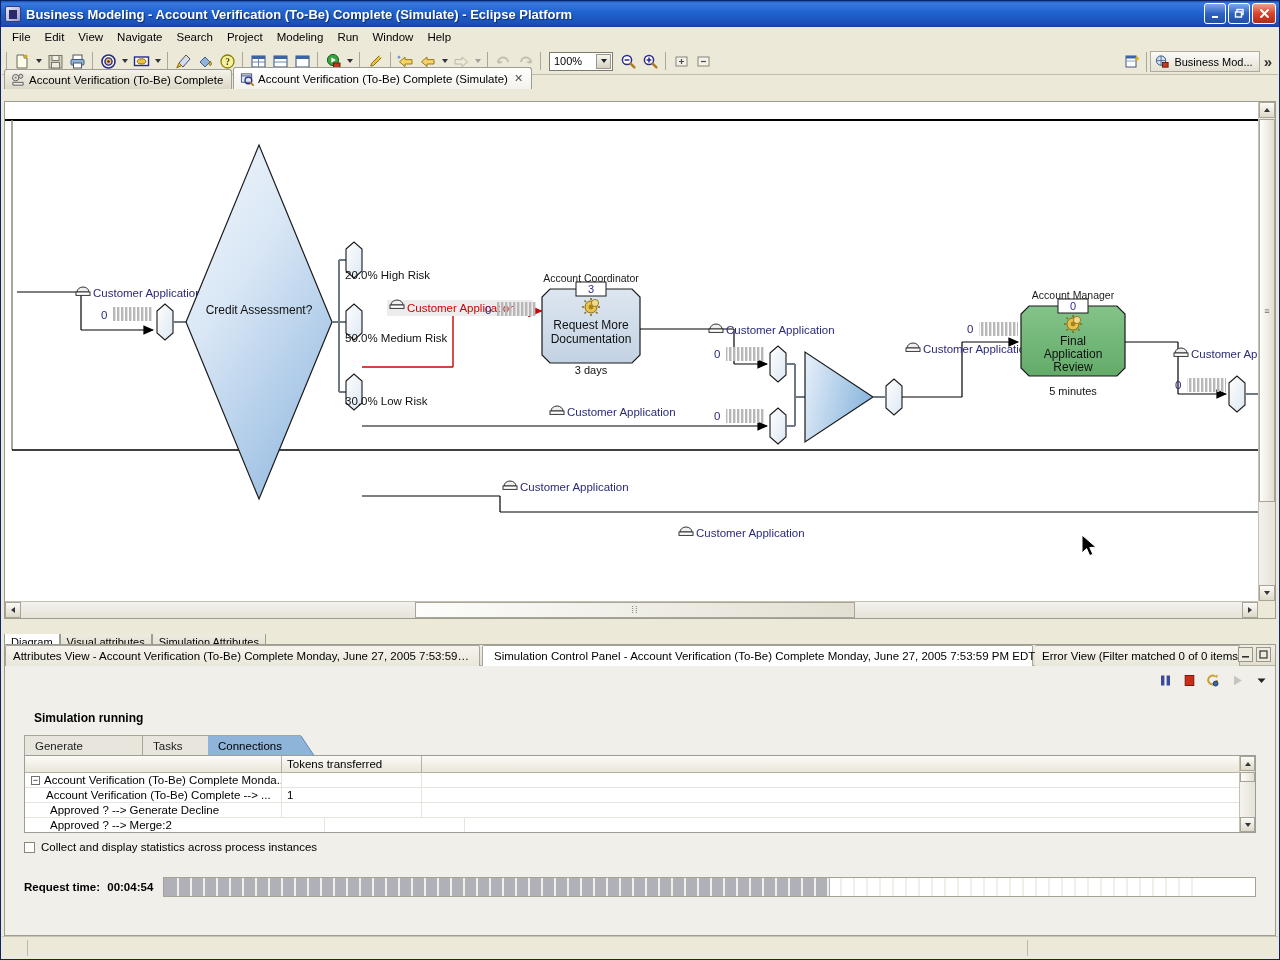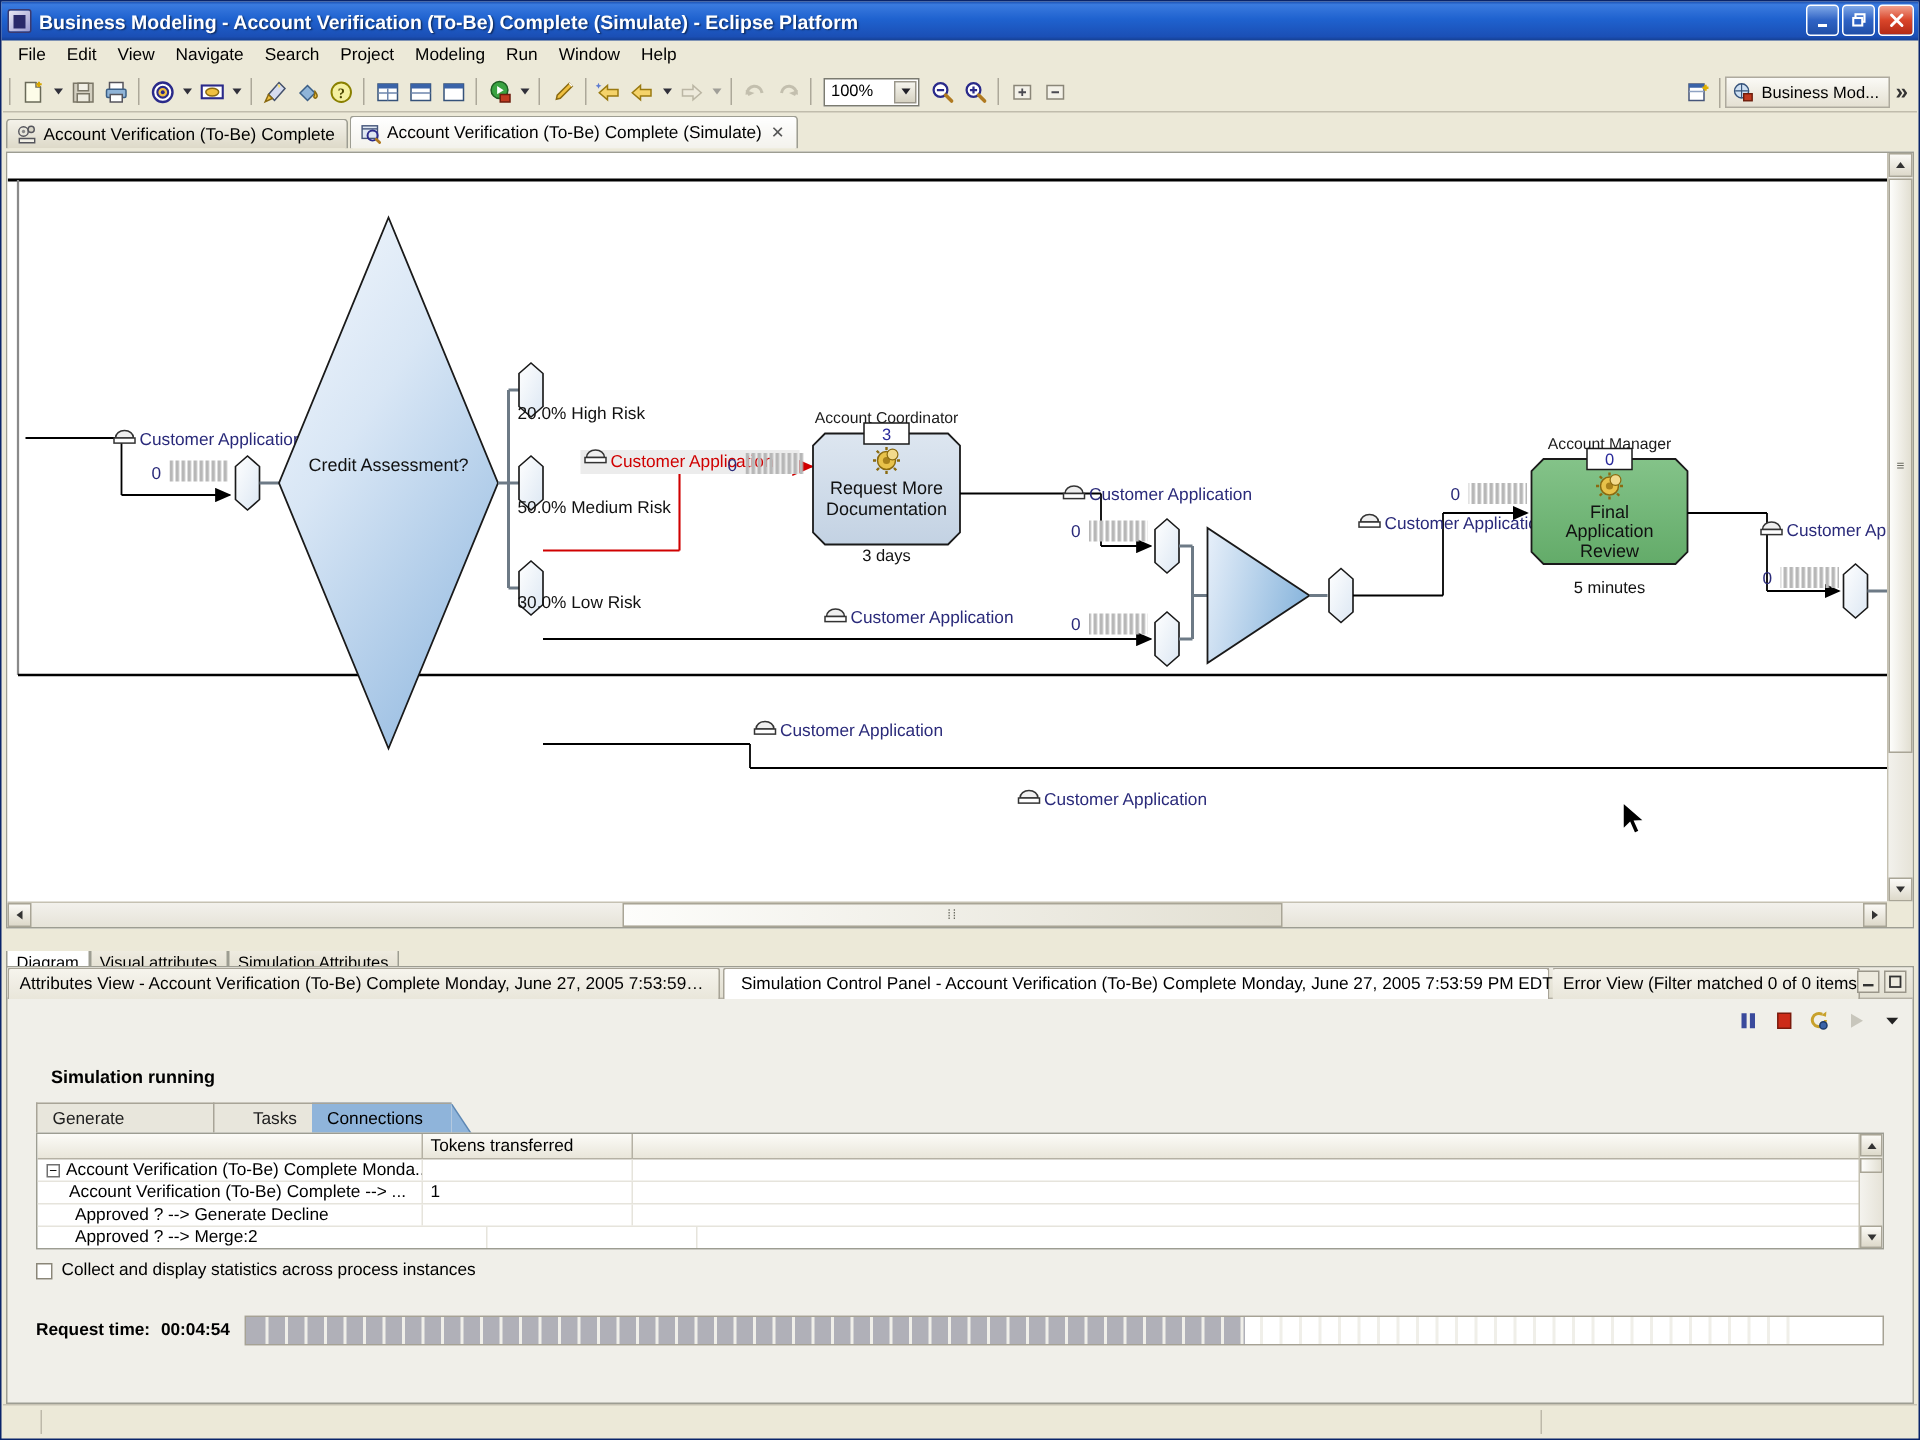--- a/index.html
+++ b/index.html
@@ -98,21 +98,21 @@
   }
   .persp-btn {
     display:flex;align-items:center;gap:4px; height:21px;
     border:1px solid #aeaa9e; background: linear-gradient(to bottom,#fbfaf6,#e4e0d2);
     padding: 0 6px 0 3px; font-size:11px; white-space:nowrap;
   }
   .persp-sep{width:1px;height:20px;background:#aca899;margin:0 3px;}
 
   
   #editor-tabs {
-    position: absolute; left: 3px; top: 66px; width: 1272px; height: 22px; margin-top: 10px;
+    position: absolute; left: 3px; top: 66px; width: 1272px; height: 22px;
   }
   .etab {
     position: absolute; top:0; height: 22px;
     display: flex; align-items: center; gap: 4px;
     padding: 0 8px 0 6px;
     font-size: 11.5px; white-space: nowrap;
     border: 1px solid #9d9d92; border-bottom: none;
     border-radius: 3px 3px 0 0;
   }
   .etab.inactive { background: linear-gradient(to bottom,#f4f2ea,#ddd9c8); top:2px; height:20px; }
@@ -825,21 +825,21 @@
       <div id="sim-status">Simulation running</div>
 
       <div id="sim-tabs">
         <div class="stab off" style="left:0;width:118px;">
           <span>Generate</span>
           <svg class="slant" viewBox="0 0 14 21" preserveAspectRatio="none">
             <polygon points="0,0 14,21 0,21" fill="#e8e6dc"></polygon>
             <polyline points="0,0 14,21" fill="none" stroke="#a8a497"></polyline>
           </svg>
         </div>
-        <div class="stab off" style="left:118px;width:66px;justify-content:flex-end;">
+        <div class="stab off" style="left:118px;width:66px;">
           <span>Tasks</span>
           <svg class="slant" viewBox="0 0 14 21" preserveAspectRatio="none">
             <polygon points="0,0 14,21 0,21" fill="#e8e6dc"></polygon>
             <polyline points="0,0 14,21" fill="none" stroke="#a8a497"></polyline>
           </svg>
         </div>
         <div class="stab on" style="left:184px;width:93px;border-left:none;">
           <span>Connections</span>
           <svg class="slant" viewBox="0 0 14 21" preserveAspectRatio="none">
             <polygon points="0,0 14,21 0,21" fill="#8fb4da"></polygon>

